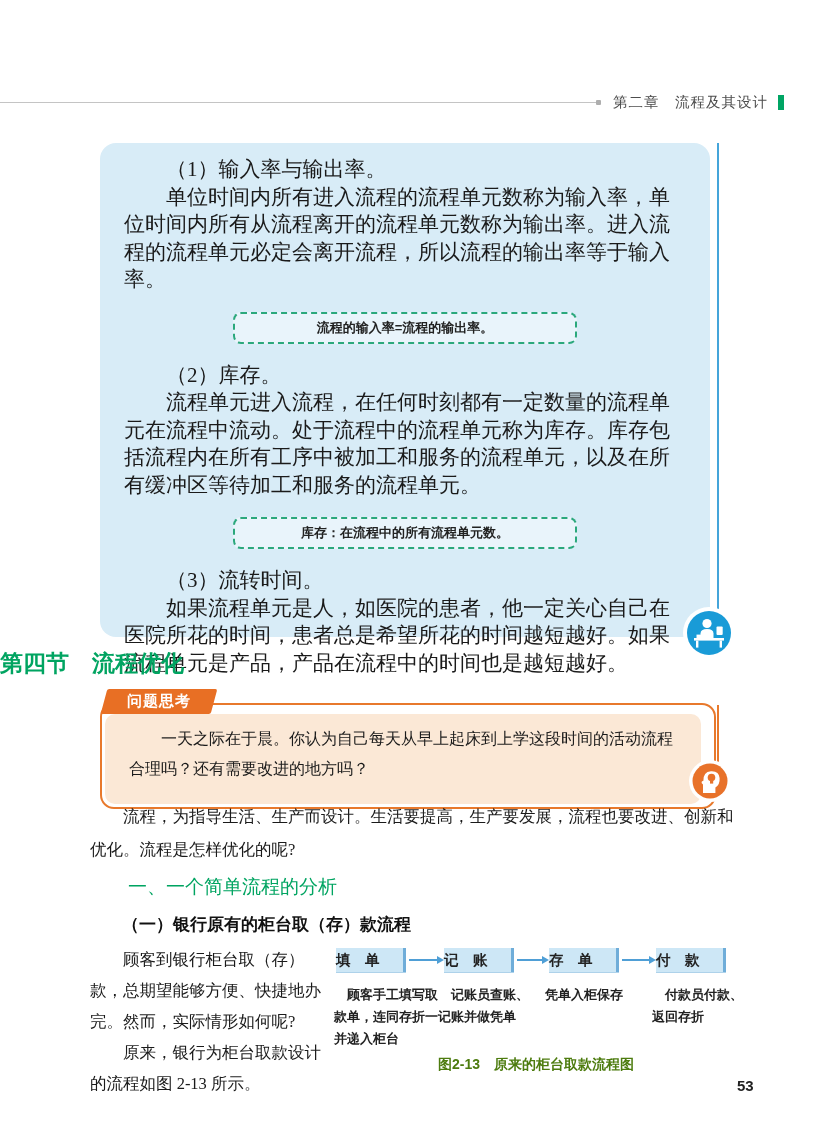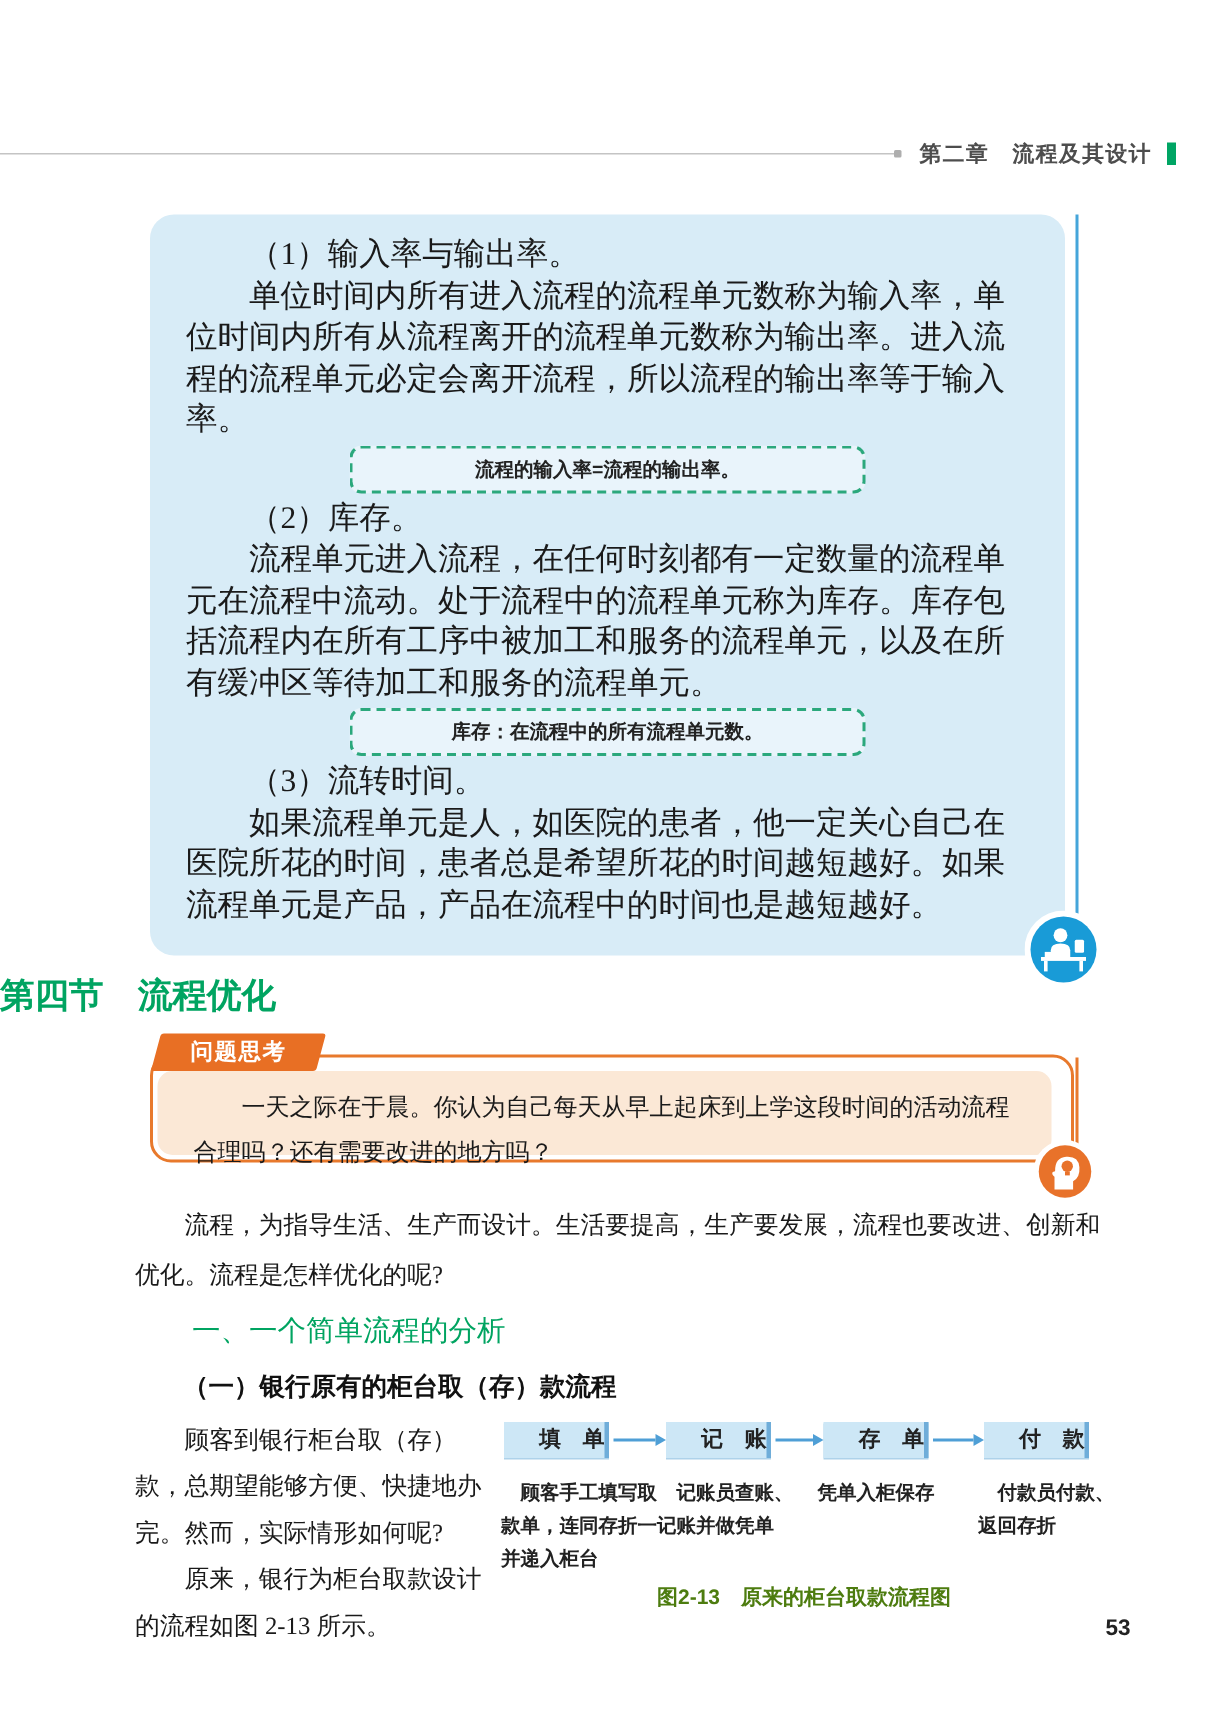--- a/index.html
+++ b/index.html
@@ -3,40 +3,40 @@
 <meta charset="utf-8">
 <style>
   html,body{margin:0;padding:0;background:#fff;}
   .page{position:relative;width:816px;height:1145px;background:#ffffff;overflow:hidden;
         font-family:"Liberation Serif",serif;color:#1a1a1a;}
 
   
   .header{position:absolute;top:92px;left:0;width:784px;height:20px;display:flex;align-items:center;}
   .header-line{flex:1;height:1px;background:#c4c4c4;}
   .header-dot{width:5px;height:5px;background:#aeaeae;margin-right:12px;border-radius:1px;}
-  .header-text{font-family:"Liberation Sans",sans-serif;font-weight:bold;font-size:14.5px;color:#4d4d4d;
+  .header-text{font-family:"Liberation Sans",sans-serif;font-weight:normal;font-size:14.5px;color:#4d4d4d;
                letter-spacing:1px;margin-right:10px;white-space:nowrap;}
   .header-bar{width:6px;height:15px;background:#00a564;}
 
   
   .concept-box{position:absolute;left:100px;top:143px;width:610px;height:494px;background:#d8ecf7;
                border-radius:16px;padding:13px 24px;box-sizing:border-box;}
   .concept-box p{margin:0;font-size:21px;line-height:27.5px;text-indent:2em;}
-  .callout{width:340px;margin:3px auto;border:2px dashed #2ba87c;border-radius:8px;background:#e9f4fb;
+  .callout{width:340px;margin:18px auto;border:2px dashed #2ba87c;border-radius:8px;background:#e9f4fb;
            text-align:center;font-family:"Liberation Sans",sans-serif;font-weight:bold;font-size:13px;
            line-height:28px;text-indent:0;color:#222;}
   .accent-blue{position:absolute;left:717px;top:143px;width:2px;height:494px;background:#45a5da;}
   .badge-blue{position:absolute;left:683px;top:607px;width:52px;height:52px;}
 
   
   .section-title{position:absolute;left:0;top:648px;width:816px;text-align:left;
                  font-family:"Liberation Sans",sans-serif;font-weight:bold;font-size:23px;color:#00a461;}
 
   
-  .question-outer{position:absolute;left:100px;top:703px;width:616px;height:72px;border:2px solid #e8792c;
+  .question-outer{position:absolute;left:100px;top:703px;width:616px;height:106px;border:2px solid #e8792c;
                   border-radius:14px;background:#fff;box-sizing:border-box;}
   .question-inner{position:absolute;left:3px;top:9px;right:13px;bottom:3px;background:#fbe8d6;
                   border-radius:10px;padding:10px 24px 0;box-sizing:border-box;}
   .question-inner p{margin:0;font-size:16px;line-height:30px;text-indent:2em;}
   .question-tab{position:absolute;left:104px;top:689px;width:110px;height:25px;background:#e86f24;
                 transform:skewX(-15deg);border-radius:2px;display:flex;align-items:center;justify-content:center;}
   .question-tab span{transform:skewX(15deg);color:#fff;font-family:"Liberation Sans",sans-serif;
                      font-weight:bold;font-size:15px;letter-spacing:1px;}
   .accent-orange{position:absolute;left:717px;top:705px;width:2px;height:58px;background:#e8792c;}
   .badge-orange{position:absolute;left:689px;top:760px;width:42px;height:42px;}
@@ -49,21 +49,21 @@
              font-weight:normal;font-size:19px;color:#00a461;}
   .heading-2{position:absolute;left:122px;top:913px;font-family:"Liberation Sans",sans-serif;
              font-weight:bold;font-size:17px;color:#111;}
 
   
   .left-col{position:absolute;left:90px;top:944px;width:243px;font-size:16.5px;line-height:31px;}
   .left-col p{margin:0;text-indent:2em;}
 
   .flow{position:absolute;left:336px;top:948px;width:400px;height:105px;}
   .flow-box{position:absolute;top:0;width:70px;height:24px;background:#cde7f6;
-            border-right:3px solid #6fadd9;box-shadow:0 1px 0 #aed2ea;text-align:right;
+            border-right:3px solid #6fadd9;box-shadow:0 1px 0 #aed2ea;text-align:left;
             font-family:"Liberation Sans",sans-serif;font-weight:bold;font-size:14.5px;line-height:24px;
             box-sizing:border-box;color:#222;}
   .fb1{left:0;} .fb2{left:108px;} .fb3{left:213px;} .fb4{left:320px;}
   .flow-desc{position:absolute;top:36px;font-family:Liberation Sans, sans-serif;font-weight:bold;
              font-size:13px;line-height:22px;text-indent:1em;color:#222;}
   .fd1{left:-2px;width:114px;} .fd2{left:102px;width:96px;} .fd3{left:196px;width:100px;} .fd4{left:316px;width:100px;}
   .arrow{position:absolute;top:11px;height:2px;background:#4f9fd6;}
   .arrow::after{content:"";position:absolute;right:-7px;top:-3px;border-left:7px solid #4f9fd6;
                 border-top:4px solid transparent;border-bottom:4px solid transparent;}
   .ar1{left:73px;width:28px;} .ar2{left:181px;width:25px;} .ar3{left:286px;width:27px;}

